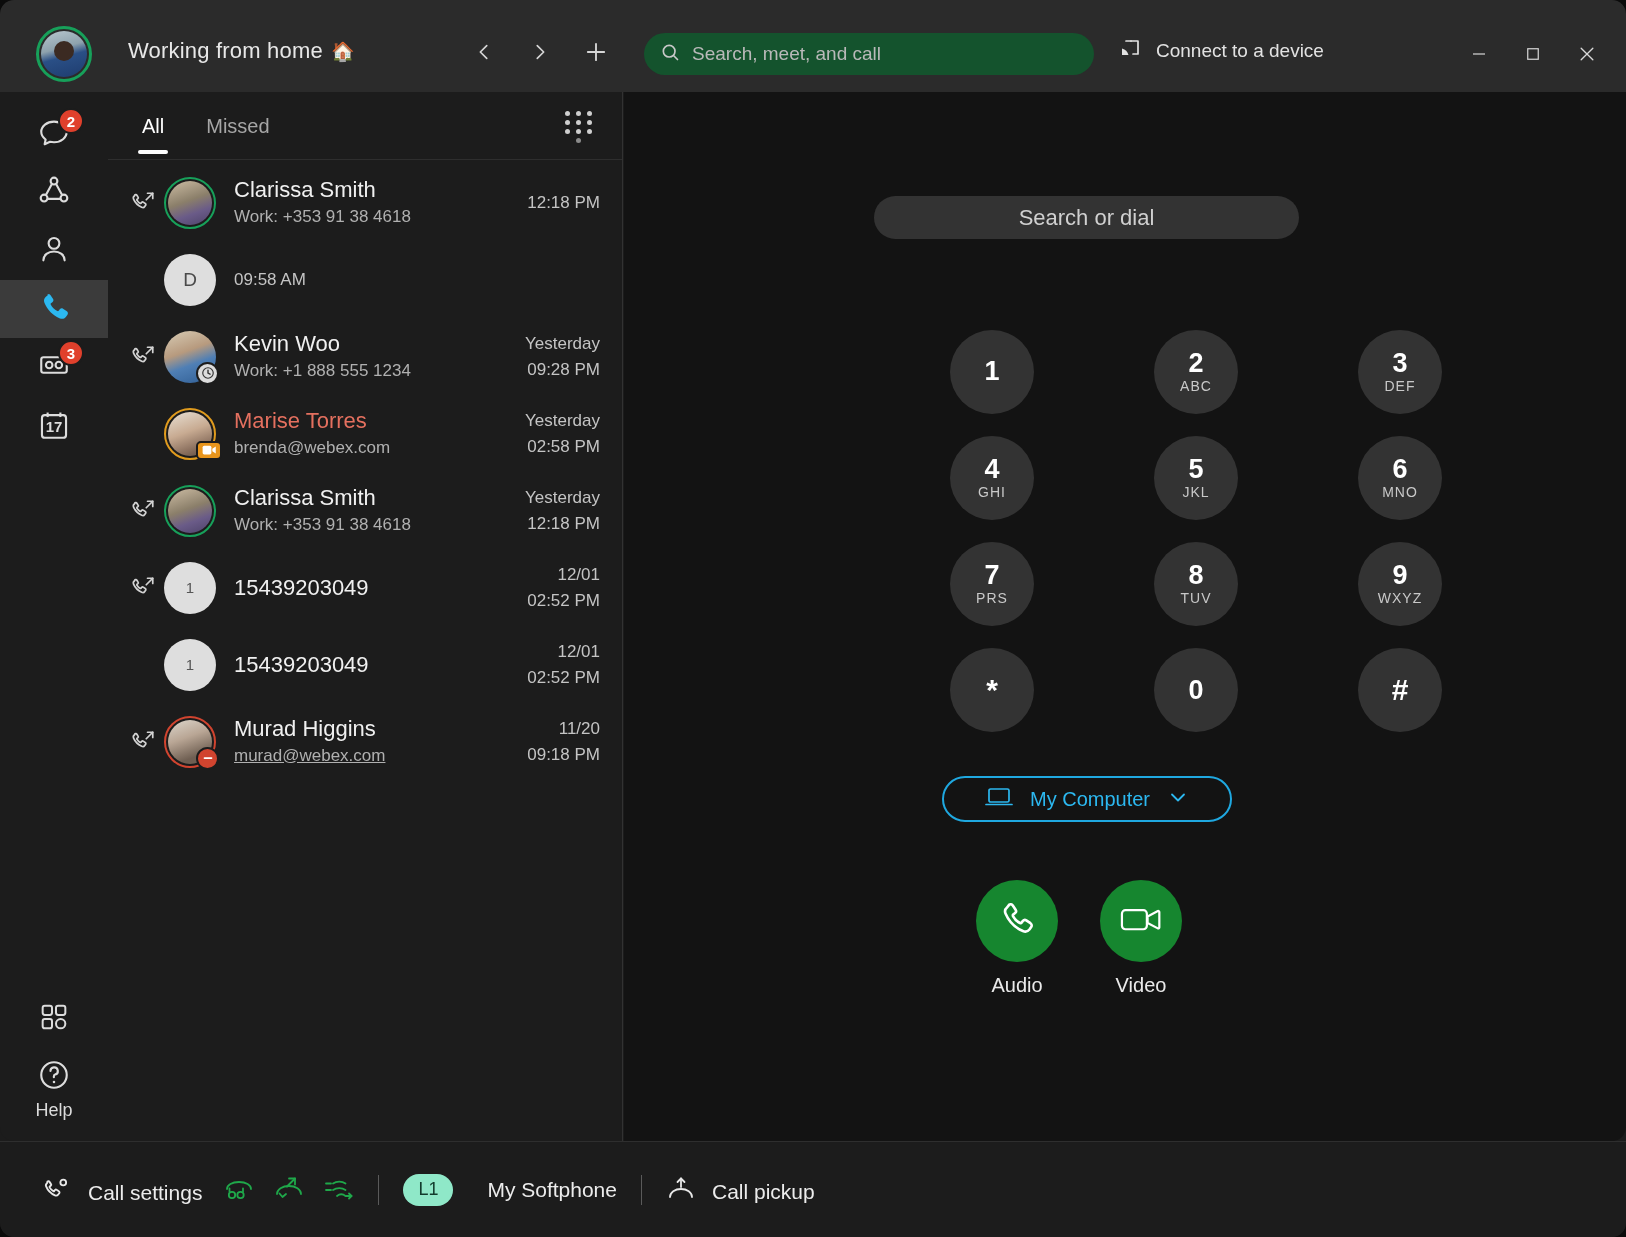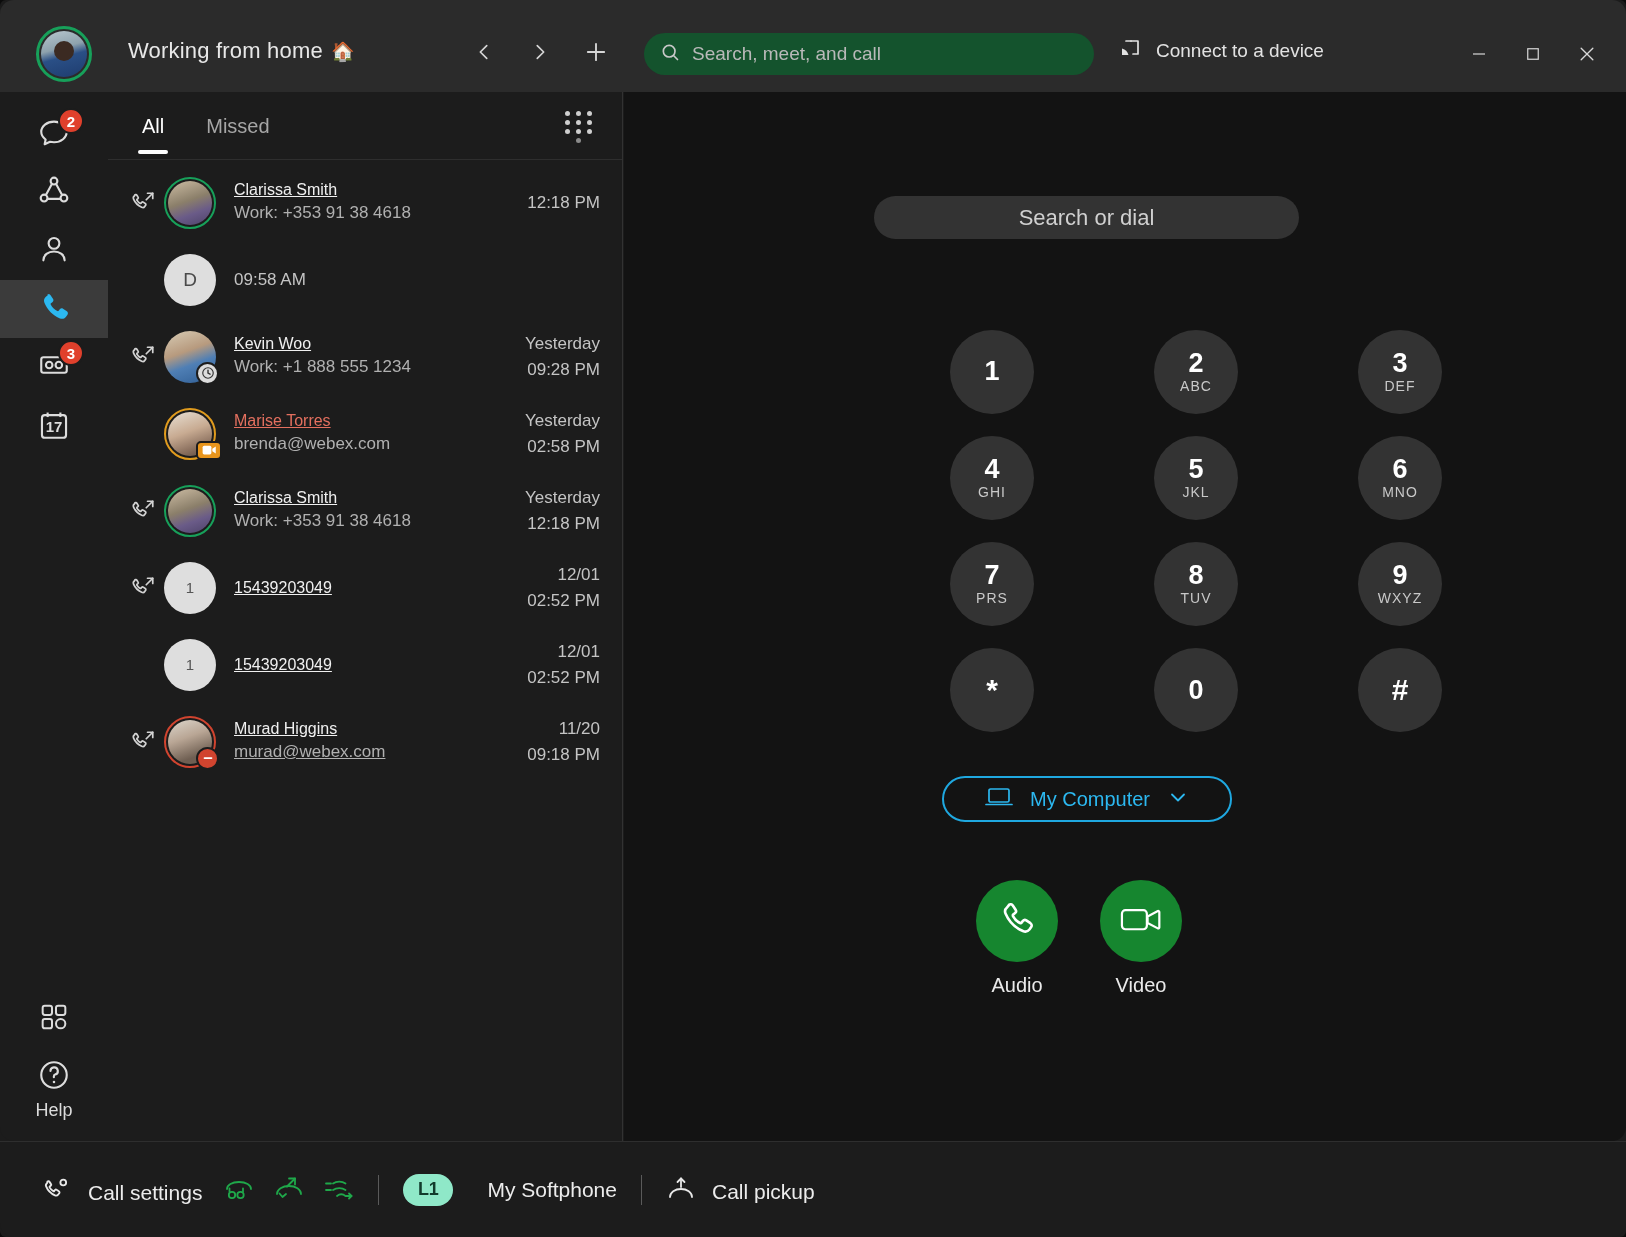--- a/index.html
+++ b/index.html
@@ -6,21 +6,21 @@
   html, body {
     width: 1626px; height: 1237px;
     background: #0b0b0b;
     font-family: "Liberation Sans", sans-serif;
     overflow: hidden;
   }
   .app {
     position: absolute; left: 0; top: 0;
     width: 1626px; height: 1237px;
     background: #1c1c1c;
-    border-radius: 6px;
+    border-radius: 14px;
     overflow: hidden;
     padding-left: 24px;
   }
 
   
   .topbar {
     position: absolute; left: 0; top: 0; width: 1626px; height: 92px;
     background: #2b2b2b;
     border-top-left-radius: 14px; border-top-right-radius: 14px;
     display: flex; align-items: center;
@@ -170,21 +170,21 @@
     inset: 0;
   }
   .av.initial.small-num .pic { font-size: 15px; color:#555; }
   .av .sub {
     position: absolute; right: -3px; bottom: -2px;
     width: 23px; height: 23px; border-radius: 50%;
     display: flex; align-items: center; justify-content: center;
     border: 2px solid #1c1c1c;
   }
   .rowtext { flex: 1; min-width: 0; }
-  .rowname { font-size: 16px; color: #f0f0f0; line-height: 1.25; text-decoration: underline; }
+  .rowname { font-size: 22px; color: #f0f0f0; line-height: 1.25; }
   .rowname.missed { color: #e4705f; }
   .rowsub { font-size: 17px; color: #b0b0b0; line-height: 1.35; margin-top: 2px; }
   .rowsub.link { text-decoration: underline; }
   .rowtime {
     text-align: right; font-size: 17px; color: #c4c4c4;
     line-height: 1.5; flex: none; white-space: pre-line;
   }
 
   
   .dialpane {
@@ -241,21 +241,21 @@
     background: #1c1c1c; border-top: 1px solid #2e2e2e;
     border-bottom-left-radius: 14px; border-bottom-right-radius: 14px;
     display: flex; align-items: center; padding-left: 42px; gap: 0;
   }
   .sb-group { display: flex; align-items: flex-end; gap: 16px; }
   .sb-label { font-size: 21px; color: #ececec; }
   .sb-icon { display:flex; align-items:center; justify-content:center; cursor:pointer; }
   .sb-div { width: 1px; height: 30px; background: #5a5a5a; margin: 0 24px; }
   .line-pill {
     width: 50px; height: 32px; border-radius: 16px;
-    background: #8fe8c8; color: #123b2c; font-size: 18px; font-weight: bold;
+    background: #8fe8c8; color: #123b2c; font-size: 18px; font-weight: normal;
     display: flex; align-items: center; justify-content: center;
   }
 </style>
 </head>
 <body>
 
 <div class="app">
 
   <div class="topbar">
 

